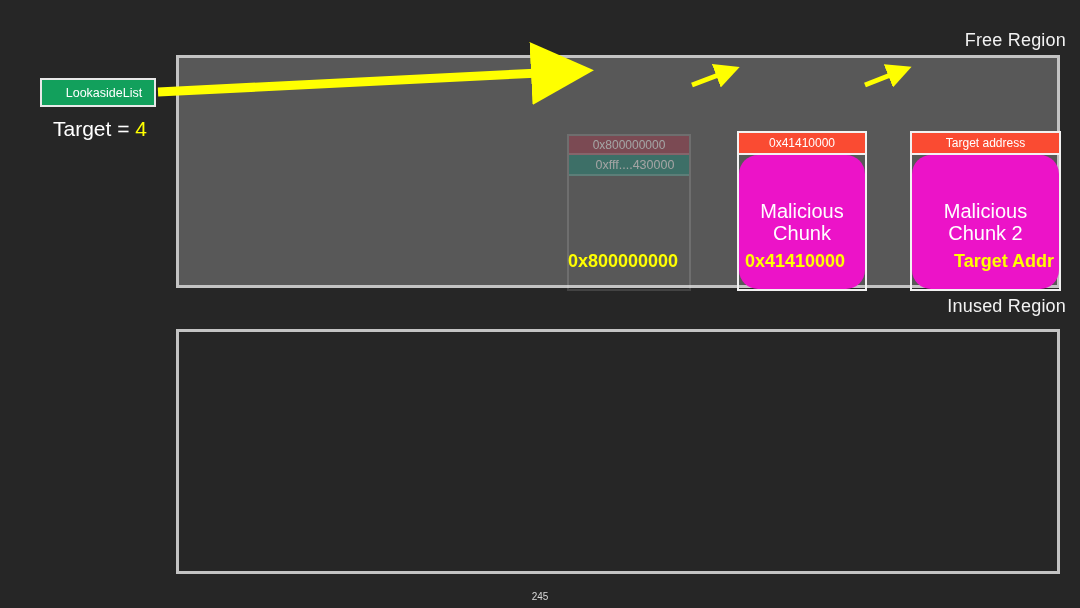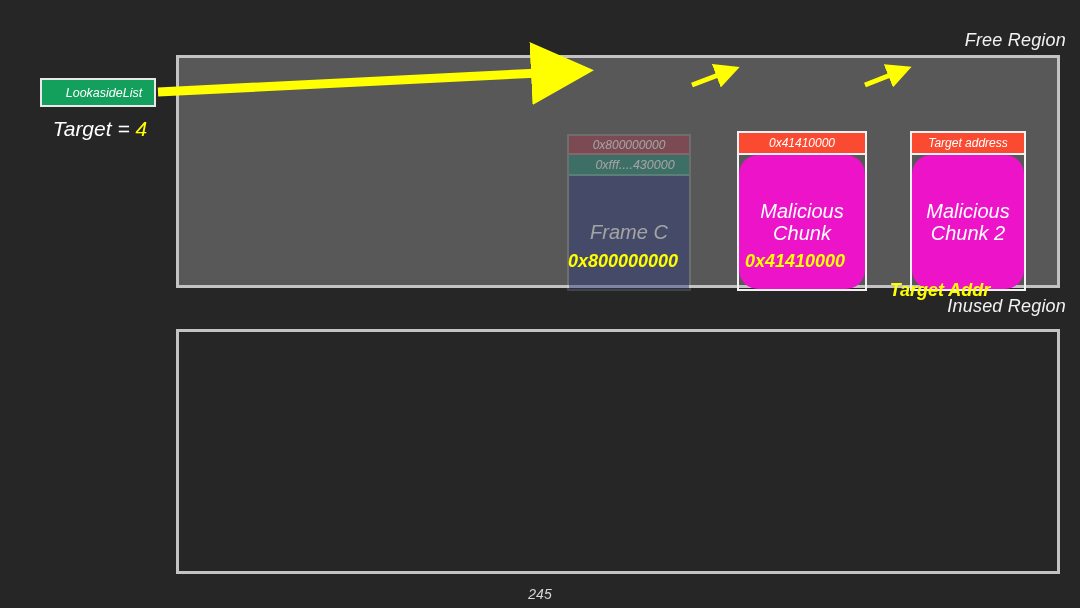--- a/index.html
+++ b/index.html
@@ -8,21 +8,20 @@
     background: #1f1f1f;
   }
   #slide {
     position: relative;
     width: 1080px;
     height: 608px;
     background: #262626;
     overflow: hidden;
     font-family: "Liberation Sans", sans-serif;
     color: #ffffff;
-    font-style: italic;
   }
 
   
   .region-label {
     position: absolute;
     font-size: 18px;
     color: #f2f2f2;
     letter-spacing: 0.2px;
     white-space: nowrap;
   }
@@ -102,21 +101,21 @@
     color: #ffffff;
     border-radius: 19px;
   }
 
   
   #malicious-chunk-1 { left: 558px; top: 73px; width: 130px; height: 160px; }
   #malicious-chunk-1 .chunk-header { background: #fa4b32; }
   #malicious-chunk-1 .chunk-body { background: #ec13c8; }
 
   
-  #malicious-chunk-2 { left: 731px; top: 73px; width: 116px; height: 160px; }
+  #malicious-chunk-2 { left: 731px; top: 73px; width: 151px; height: 160px; }
   #malicious-chunk-2 .chunk-header { background: #fa4b32; }
   #malicious-chunk-2 .chunk-body { background: #ec13c8; }
 
   
   #frame-c {
     position: absolute;
     left: 388px; top: 76px;
     width: 124px; height: 157px;
     box-sizing: border-box;
     border: 2px solid rgba(242,242,242,0.32);
@@ -152,54 +151,53 @@
     top: 251px;
     width: 150px;
     text-align: center;
     font-size: 18px;
     font-weight: bold;
     color: #ffff00;
     white-space: nowrap;
   }
   #caption-1 { left: 548px; }
   #caption-2 { left: 720px; }
-  #caption-3 { left: 865px; margin-top: 29px; }
+  #caption-3 { left: 929px; }
 
   
   #arrows {
     position: absolute;
     left: 0; top: 0;
     width: 1080px; height: 608px;
     pointer-events: none;
   }
 
   
   #page-number {
     position: absolute;
     left: 0; right: 0; bottom: 6px;
     text-align: center;
-    font-size: 14px;
+    font-size: 10px;
     color: #d8d8d8;
   }
 </style>
 </head>
 <body>
 
 <div id="slide">
 
   <div class="region-label" id="free-region-label">Free Region</div>
 
   <div class="region-label" id="inused-region-label">Inused Region</div>
 
   <div class="region-box" id="free-region-box">
 
     <div id="frame-c">
       <div class="fc-addr-band">0x800000000</div>
       <div class="fc-ptr-band">0xfff....430000</div>
-      <div class="fc-body">Frame C</div>
     </div>
 
     <div class="chunk" id="malicious-chunk-1">
       <div class="chunk-header">0x41410000</div>
       <div class="chunk-body">
         <span>
           <span>Malicious</span><br>
           <span>Chunk</span>
         </span>
       </div>

